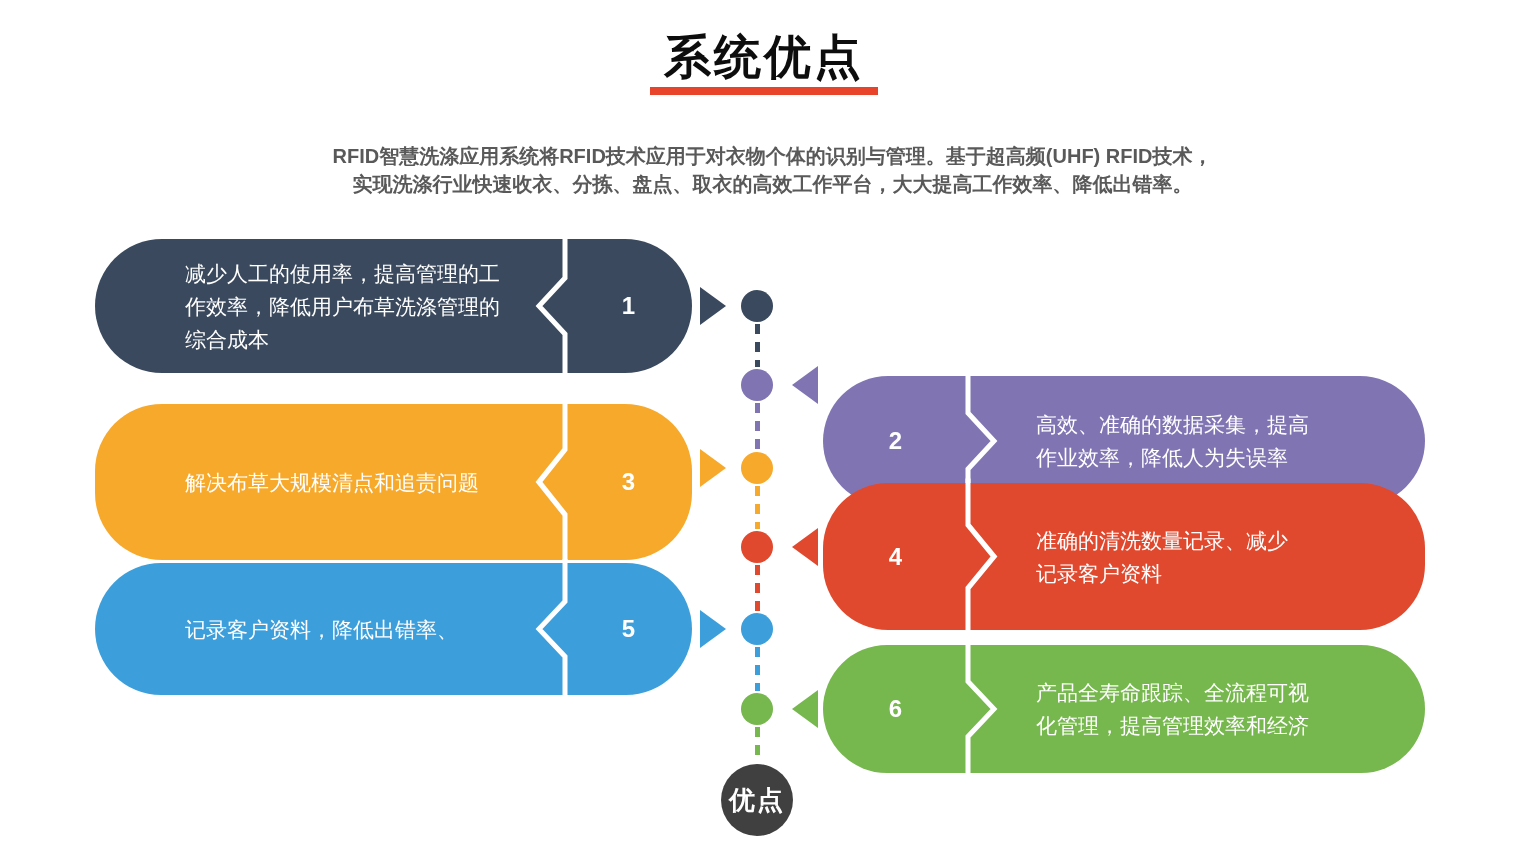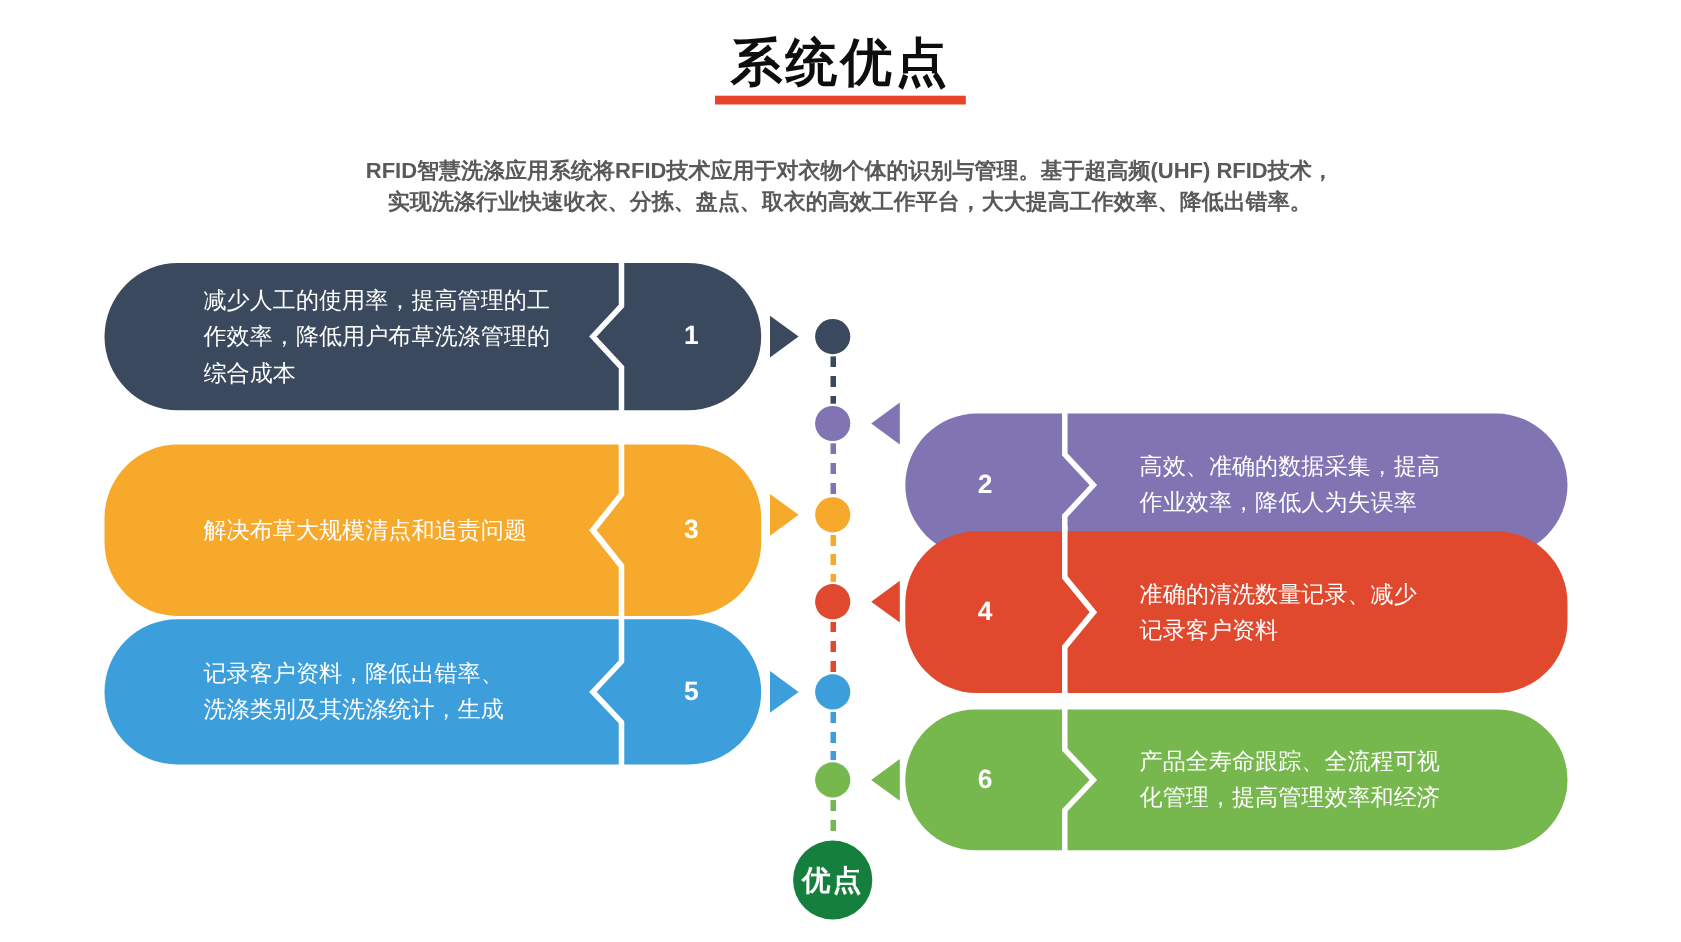--- a/index.html
+++ b/index.html
@@ -182,21 +182,20 @@
     <div class="pill-number">4</div>
   </div>
   <div class="tri point-left" style="left: 792px; top: 528px; --c: #E0492E;"></div>
 
   <div class="pill left" style="top: 563px; height: 132px; --c: #3C9FDB;">
     <svg class="pill-divider" viewBox="0 0 597 134" preserveAspectRatio="none">
       <polyline points="470,-4 470,39 444,67 470,95 470,138" fill="none" stroke="#ffffff" stroke-width="5"></polyline>
     </svg>
     <div class="pill-text">
       <div>记录客户资料，降低出错率、</div>
-      <div>洗涤类别及其洗涤统计，生成</div>
     </div>
     <div class="pill-number">5</div>
   </div>
   <div class="tri point-right" style="left: 700px; top: 610px; --c: #3C9FDB;"></div>
 
   <div class="pill right" style="top: 645px; height: 128px; --c: #76B74E;">
     <svg class="pill-divider" viewBox="0 0 602 130" preserveAspectRatio="none">
       <polyline points="145,-4 145,37 171,65 145,93 145,134" fill="none" stroke="#ffffff" stroke-width="5"></polyline>
     </svg>
     <div class="pill-text">
@@ -214,17 +213,17 @@
   <div class="dot" style="top: 613px; --c: #3C9FDB;"></div>
   <div class="dot" style="top: 693px; --c: #76B74E;"></div>
 
   <div class="dash" style="top: 324px; height: 43px; --c: #3A495D;"></div>
   <div class="dash" style="top: 403px; height: 47px; --c: #8174B3;"></div>
   <div class="dash" style="top: 486px; height: 43px; --c: #F7A92B;"></div>
   <div class="dash" style="top: 565px; height: 46px; --c: #E0492E;"></div>
   <div class="dash" style="top: 647px; height: 44px; --c: #3C9FDB;"></div>
   <div class="dash" style="top: 727px; height: 35px; --c: #76B74E;"></div>
 
-  <div class="summary-circle" style="background: #15803d;">
+  <div class="summary-circle" style="background: #404040;">
     <span>优点</span>
   </div>
 
 </div>
 
 </body></html>

